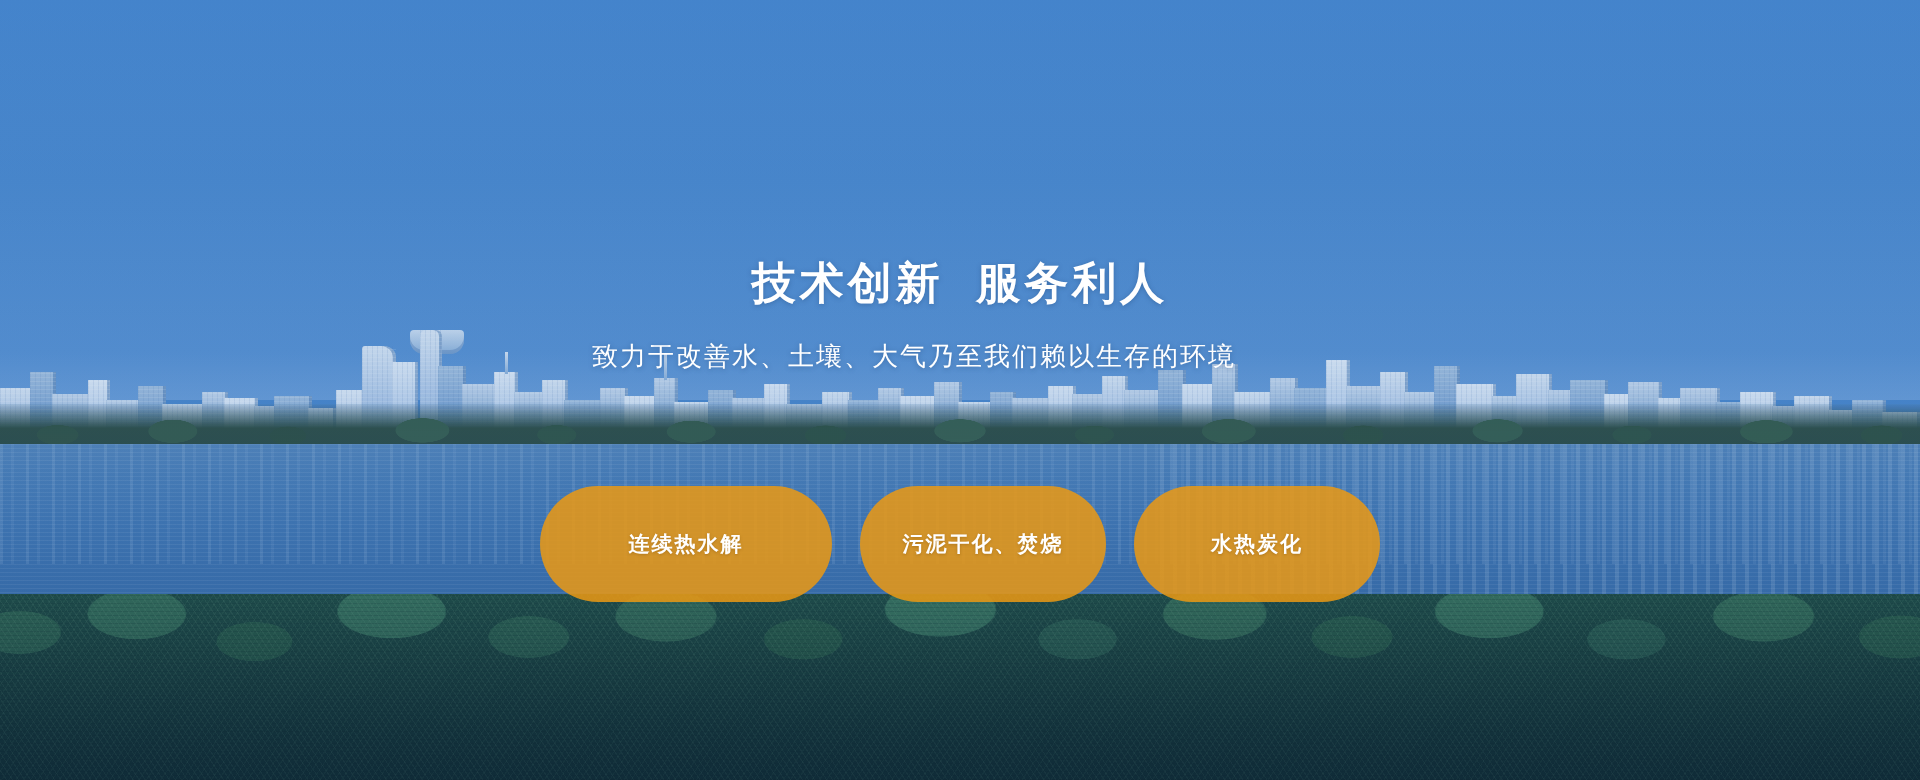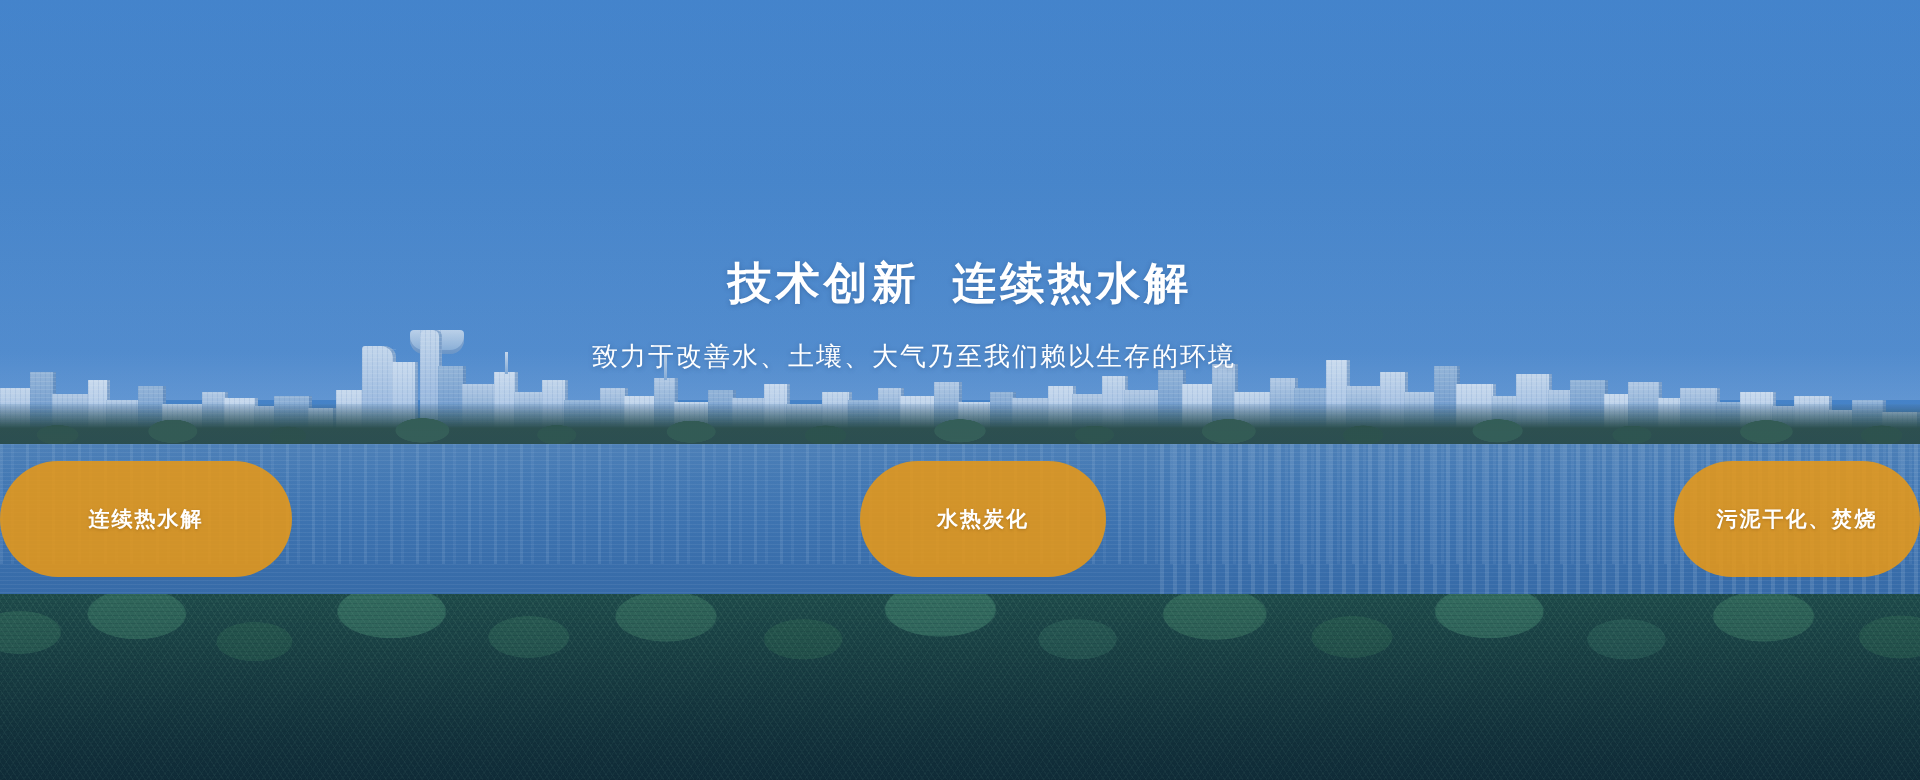--- a/index.html
+++ b/index.html
@@ -186,22 +186,22 @@
     color:#ffffff;
     font-size:26px;
     font-weight:500;
     letter-spacing:2px;
     line-height:1.3;
     text-shadow:0 1px 5px rgba(25,60,110,.40);
   }
 
   
   .cta-row{
-    position:absolute; top:461px; left:0; width:1920px;
-    display:flex; justify-content:space-between; align-items:center;
+    position:absolute; top:486px; left:0; width:1920px;
+    display:flex; justify-content:center; align-items:center;
     gap:28px;
     z-index:6;
   }
   .cta-btn{
     height:116px;
     min-width:246px;
     padding:0 36px;
     display:flex; align-items:center; justify-content:center;
     border:none;
     border-radius:58px;
@@ -320,23 +320,23 @@
 
   <div class="mangrove">
     <div class="canopy"></div>
     <div class="leaves"></div>
     <div class="shade"></div>
   </div>
 
   <div class="grade"></div>
 
   <div class="hero-copy">
-    <h1 class="hero-title">技术创新  连续热水解</h1>
+    <h1 class="hero-title">技术创新  服务利人</h1>
     <p class="hero-sub">致力于改善水、土壤、大气乃至我们赖以生存的环境</p>
   </div>
 
   <div class="cta-row">
     <button class="cta-btn w1">连续热水解</button>
+    <button class="cta-btn w3">污泥干化、焚烧</button>
     <button class="cta-btn w2">水热炭化</button>
-    <button class="cta-btn w3">污泥干化、焚烧</button>
   </div>
 
 </div>
 
 </body></html>

